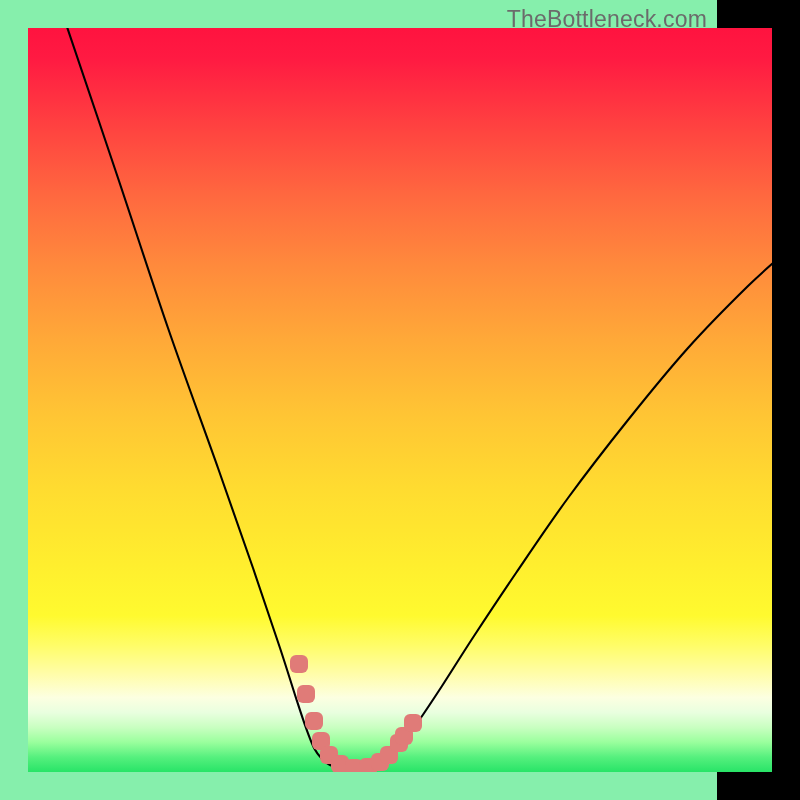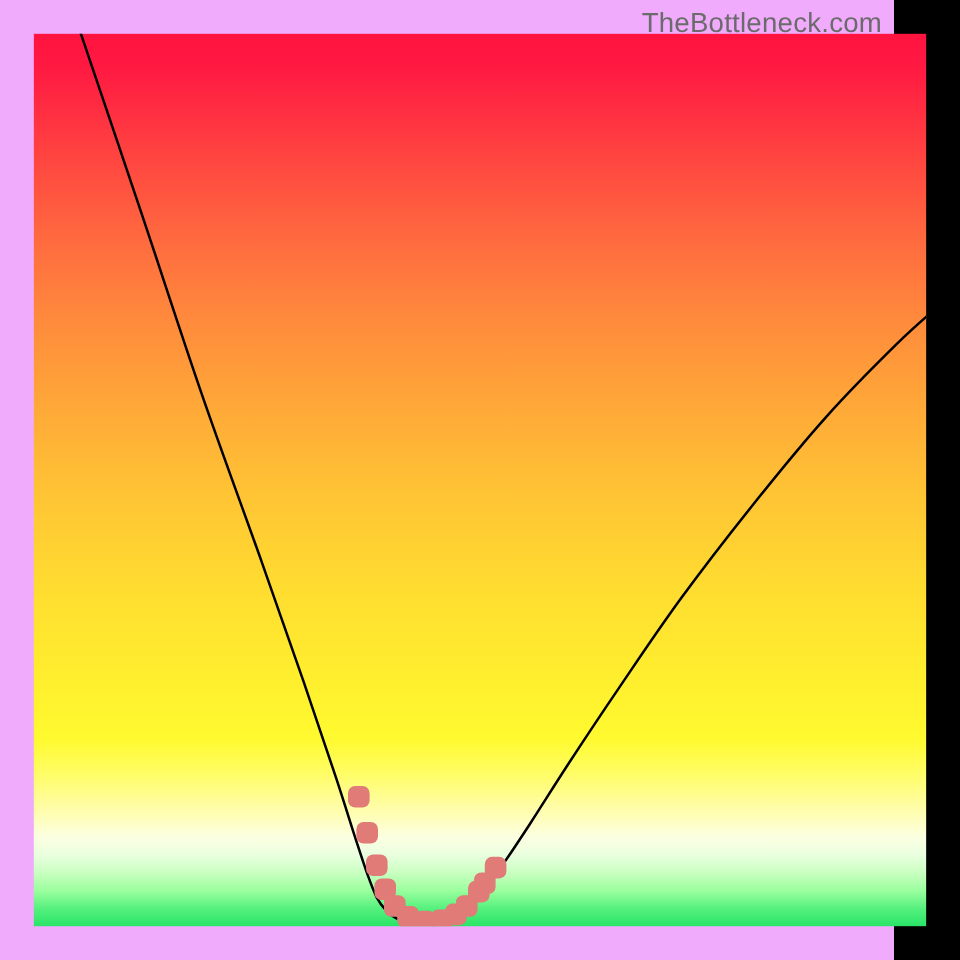--- a/index.html
+++ b/index.html
@@ -10,22 +10,21 @@
     background: #000;
     overflow: hidden;
     font-family: Arial, Helvetica, sans-serif;
   }
   .frame {
     position: absolute;
     left: 0;
     top: 0;
     width: 717px;
     height: 800px;
-    background: #f0abfc;
-    padding-left: 28px;
+    background: #86efac;
   }
   .plot-area {
     position: absolute;
     left: 28px;
     top: 28px;
     width: 744px;
     height: 744px;
     overflow: hidden;
   }
   .gradient {

